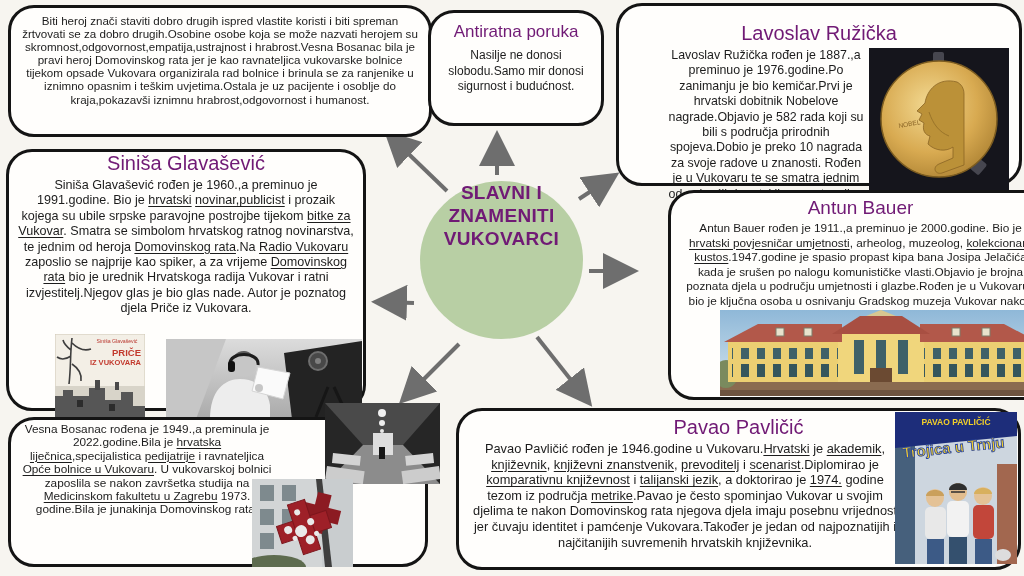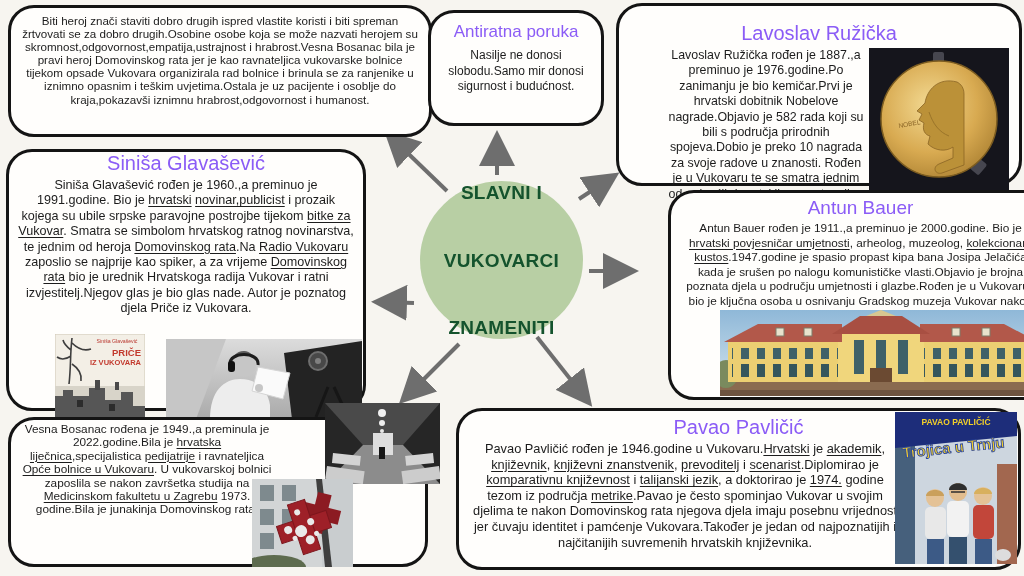--- a/index.html
+++ b/index.html
@@ -1,39 +1,39 @@
 <!DOCTYPE html>
 <html><head>
 <meta charset="utf-8">
 <style>
   html,body{margin:0;padding:0;background:#e8e6e1;}
   #stage{position:relative;width:1024px;height:576px;background:#f7f5f0;overflow:hidden;
          font-family:"Liberation Sans",sans-serif;color:#1c1c1c;}
   .box{position:absolute;background:#fffefc;border:3px solid #141414;border-radius:26px;
        box-sizing:border-box;}
-  .box-title{text-align:center;font-weight:400;color:#8b5cf6;}
+  .box-title{text-align:center;font-weight:400;color:#701a75;}
   .body-text{text-align:center;}
   .u{text-decoration:underline;text-underline-offset:2px;cursor:pointer;}
   .img-abs{position:absolute;}
   svg{display:block;}
   #box-hero{left:8px;top:5px;width:424px;height:132px;padding:6px 10px 4px;
             font-size:11.6px;line-height:13.1px;text-align:center;}
   #box-antiratna{left:428px;top:10px;width:176px;height:116px;padding:9px 8px;}
   #box-antiratna .box-title{font-size:17px;margin-bottom:6px;}
   #box-antiratna .body-text{font-size:12px;line-height:15.5px;}
   #box-ruzicka{left:616px;top:3px;width:406px;height:183px;padding:16px 10px;}
   #box-ruzicka .box-title{font-size:20px;margin-bottom:3px;}
   #box-ruzicka .content{display:flex;gap:2px;align-items:flex-start;margin-left:36px;}
   #box-ruzicka .body-text{flex:1;font-size:12.4px;line-height:15.4px;}
   #box-glavasevic{left:6px;top:149px;width:360px;height:262px;padding:0 8px;}
   #box-glavasevic .box-title{font-size:20px;margin-bottom:3px;}
   #box-glavasevic .body-text{font-size:12.6px;line-height:15.4px;}
   #circle{position:absolute;left:420px;top:181px;width:163px;height:158px;border-radius:50%;
-          display:flex;flex-direction:column;align-items:center;justify-content:space-between;
-          font-weight:800;font-size:19px;line-height:23px;letter-spacing:.3px;color:#14532d;}
+          display:flex;flex-direction:column;align-items:center;justify-content:flex-start;
+          font-weight:800;font-size:19px;line-height:23px;letter-spacing:.3px;color:#701a75;}
   #box-bauer{left:668px;top:190px;width:385px;height:210px;padding:4px 10px;}
   #box-bauer .box-title{font-size:19px;margin-bottom:2px;}
   #box-bauer .body-text{font-size:11.8px;line-height:14.6px;}
   #box-bosanac{left:8px;top:417px;width:420px;height:150px;padding:3px 8px;}
   #box-bosanac .box-title{font-size:21px;margin-bottom:1px;}
   #box-bosanac .body-text{font-size:11.8px;line-height:13.4px;width:256px;}
   #box-pavlicic{left:456px;top:408px;width:565px;height:162px;padding:5px 10px;}
   #box-pavlicic .box-title{font-size:20px;margin-bottom:2px;}
   #box-pavlicic .body-text{font-size:12.8px;line-height:15.6px;width:432px;}
   #arrows{position:absolute;left:0;top:0;pointer-events:none;}
@@ -125,22 +125,22 @@
       <path d="M66 24 C66 14 90 14 90 24 C90 18 84 12 78 12 C70 12 66 18 66 24 Z" fill="#5a5a5a"></path>
       <path d="M64 26 C62 12 94 12 92 26" fill="none" stroke="#1d1d1d" stroke-width="3"></path>
       <rect x="62" y="22" width="7" height="11" rx="3" fill="#101010"></rect>
       <polygon points="92,28 124,34 117,60 86,52" fill="#fafafa" stroke="#d5d5d5"></polygon>
       <circle cx="93" cy="49" r="4" fill="#c6c6c6"></circle>
     </svg>
   </div>
 
   <div id="circle" style="background:#b8cfa4;">
     <span>SLAVNI I</span>
+    <span>ZNAMENITI</span>
     <span>VUKOVARCI</span>
-    <span>ZNAMENITI</span>
   </div>
 
   <div class="box" id="box-bauer">
     <div class="box-title">Antun Bauer</div>
     <div class="body-text"><span>Antun Bauer rođen je 1911.,a preminuo je 2000.godine. Bio je </span><span class="u">hrvatski povjesničar umjetnosti</span><span>, arheolog, muzeolog, </span><span class="u">kolekcionar</span><span> i </span><span class="u">kustos</span><span>.1947.godine je spasio propast kipa bana Josipa Jelačića kada je srušen po nalogu komunističke vlasti.Objavio je brojna poznata djela u području umjetnosti i glazbe.Rođen je u Vukovaru i bio je ključna osoba u osnivanju Gradskog muzeja Vukovar nakon Drugog svjetskog rata.</span></div>
     <svg class="img-abs" style="left:49px;top:117px;" width="322" height="86" viewBox="0 0 322 86">
       <defs>
         <linearGradient id="sky" x1="0" y1="0" x2="0" y2="1">
           <stop offset="0%" stop-color="#8fb8d8"></stop>
             <stop offset="100%" stop-color="#d8e7f0"></stop>

